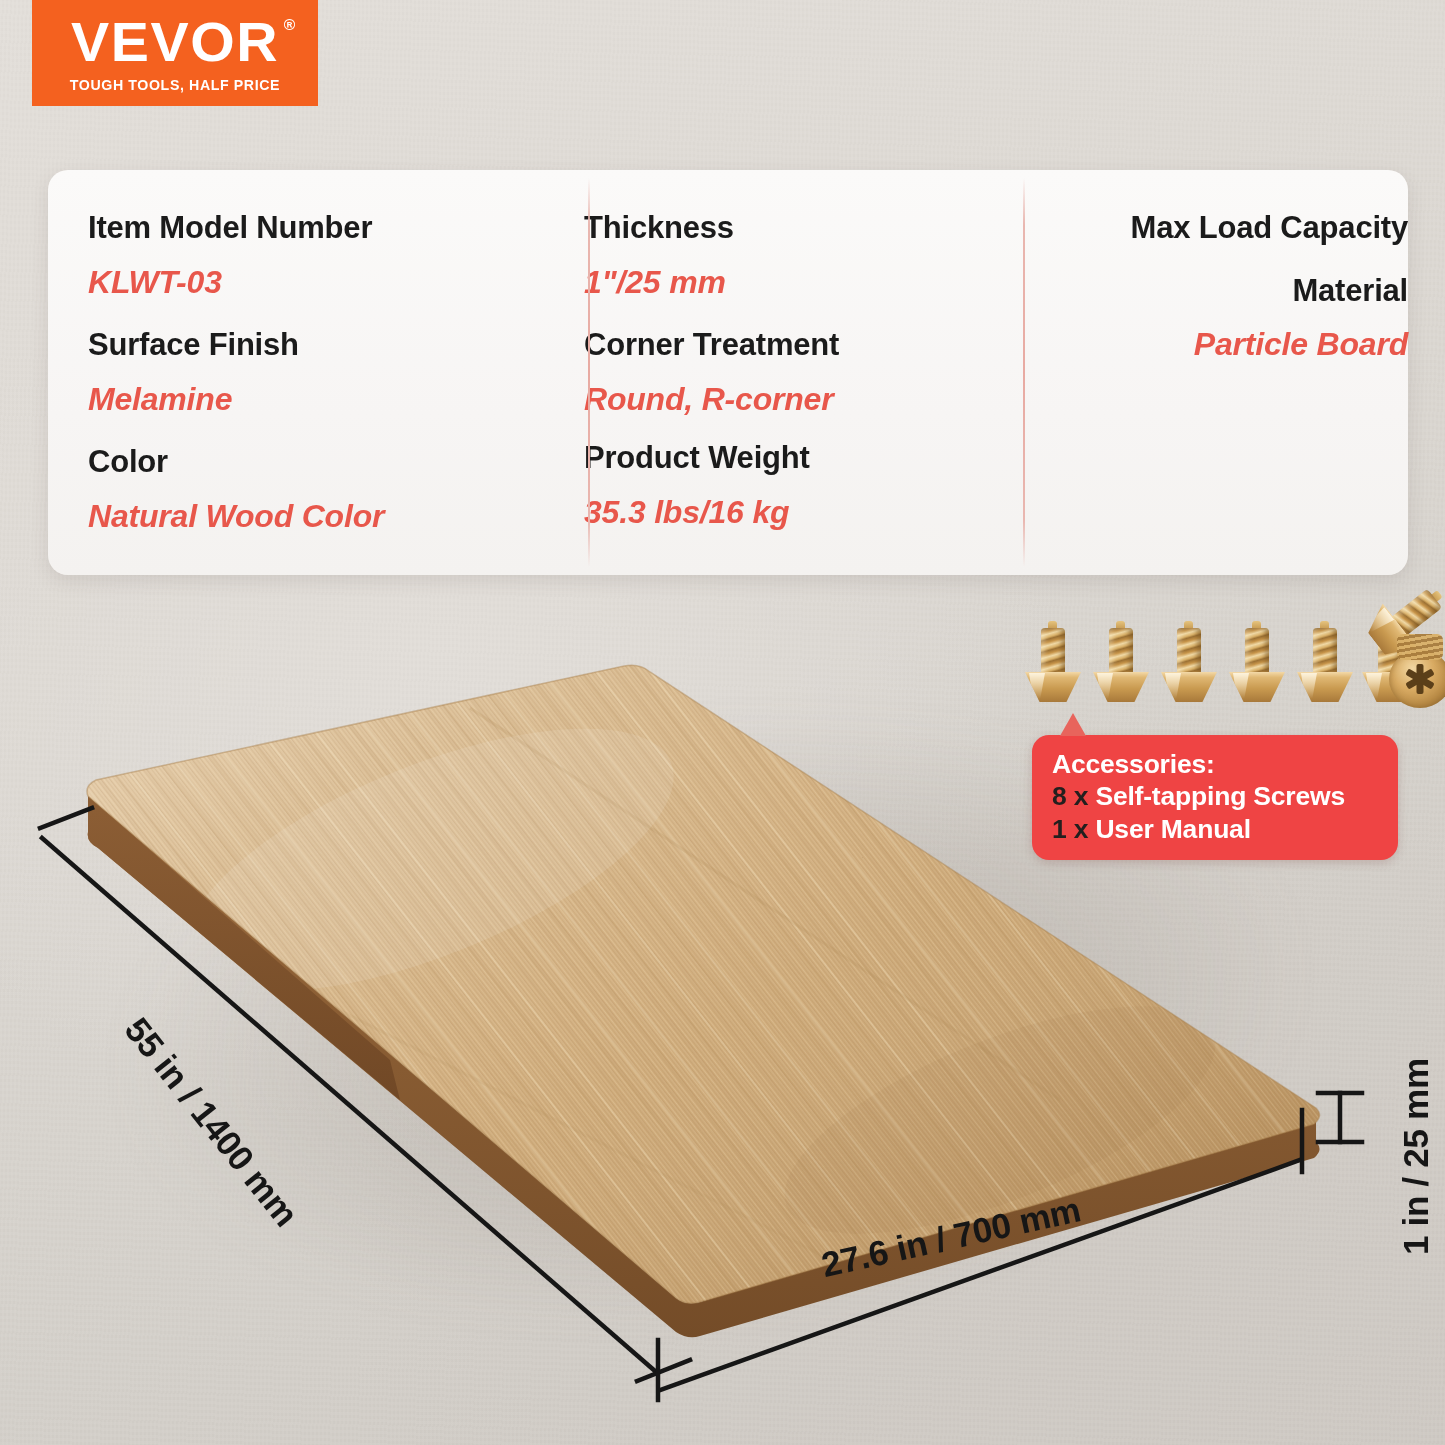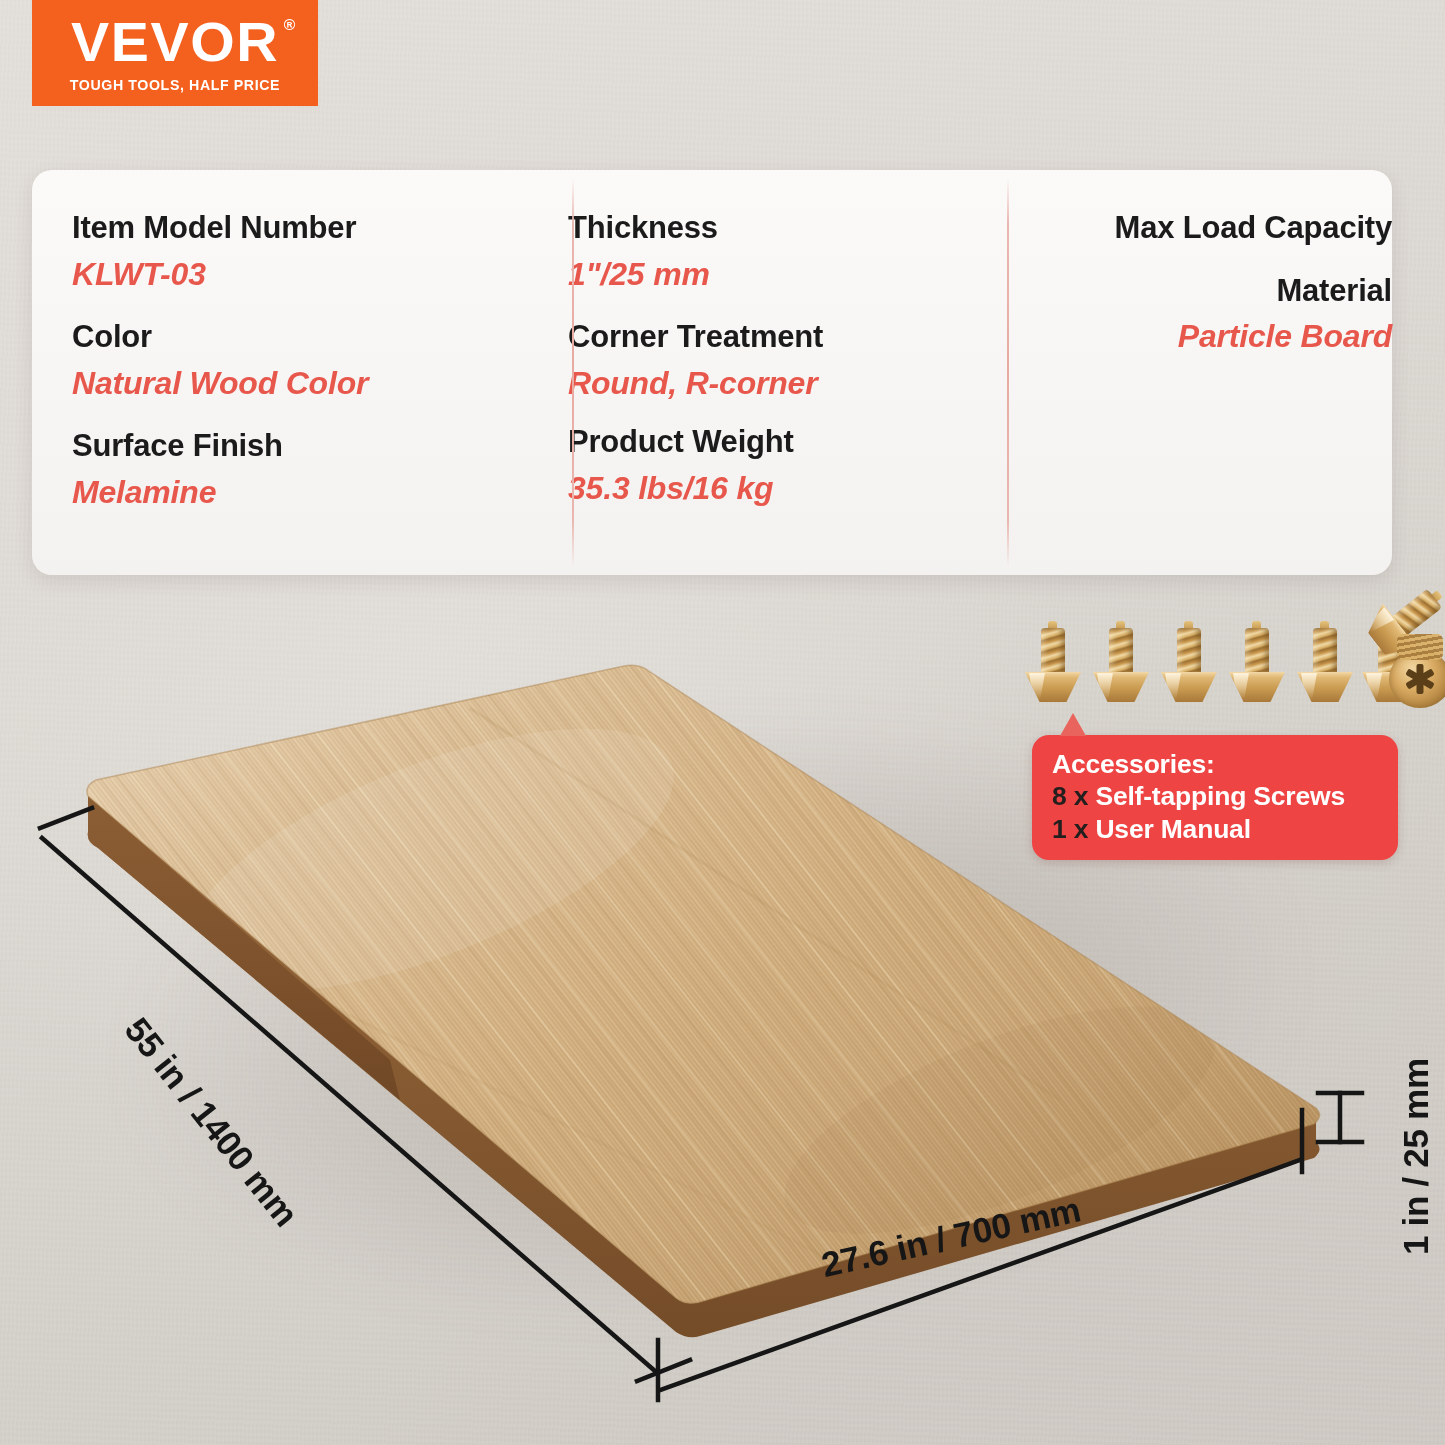--- a/index.html
+++ b/index.html
@@ -37,21 +37,21 @@
     font-family:"Liberation Sans","DejaVu Sans",sans-serif;
     transform:scaleX(1.04);
   }
   .logo-reg{position:absolute;right:-17px;top:2px;font-size:15px;font-weight:700;}
   .logo-tag{
     color:#fff;font-size:14.2px;font-weight:700;letter-spacing:.6px;margin-top:7px;text-align:center;
   }
 
   
   .spec-card{
-    position:absolute;left:32px;top:170px;width:1360px;height:405px;
+    position:absolute;left:48px;top:170px;width:1360px;height:405px;
     background:linear-gradient(180deg,#fbfaf9 0%,#f7f5f4 60%,#f4f2f0 100%);
     border-radius:20px;
     box-shadow:0 6px 18px rgba(90,80,75,.13);
     display:flex;
   }
   .spec-col{position:relative;box-sizing:border-box;padding:40px 0 0 40px;}
   .spec-col.c1{width:496px;}
   .spec-col.c2{width:435px;}
   .spec-col.c3{width:429px;text-align:right;}
   .divider{
@@ -62,21 +62,21 @@
   .divider.d2{left:975px;}
 
   .spec-row{margin-bottom:26px;}
   .spec-row.tight{margin-bottom:22px;}
   .spec-label{
     font-size:31px;font-weight:700;color:#1b1b1b;line-height:1.18;
     letter-spacing:-.2px;
   }
   .spec-value{
     font-size:32px;font-weight:700;font-style:italic;color:#e8574b;
-    line-height:1.2;letter-spacing:-.2px;margin-top:8px;
+    line-height:1.2;letter-spacing:-.2px;margin-top:16px;
   }
 
   
   .board-wrap{position:absolute;left:0;top:560px;width:1445px;height:885px;}
   .board-shadow{
     position:absolute;left:120px;top:160px;width:1180px;height:600px;
     background:radial-gradient(ellipse at 50% 50%, rgba(120,108,98,.28) 0%, rgba(120,108,98,.12) 45%, rgba(120,108,98,0) 72%);
     transform:rotate(-6deg);filter:blur(18px);
   }
 
@@ -171,26 +171,26 @@
   </div>
 
   <div class="spec-card">
 
     <div class="spec-col c1">
       <div class="spec-row">
         <div class="spec-label">Item Model Number</div>
         <div class="spec-value">KLWT-03</div>
       </div>
       <div class="spec-row">
+        <div class="spec-label">Surface Finish</div>
+        <div class="spec-value">Melamine</div>
+      </div>
+      <div class="spec-row">
         <div class="spec-label">Color</div>
         <div class="spec-value">Natural Wood Color</div>
-      </div>
-      <div class="spec-row">
-        <div class="spec-label">Surface Finish</div>
-        <div class="spec-value">Melamine</div>
       </div>
     </div>
 
     <div class="spec-col c2">
       <div class="spec-row">
         <div class="spec-label">Thickness</div>
         <div class="spec-value">1"/25 mm</div>
       </div>
       <div class="spec-row tight">
         <div class="spec-label">Corner Treatment</div>

